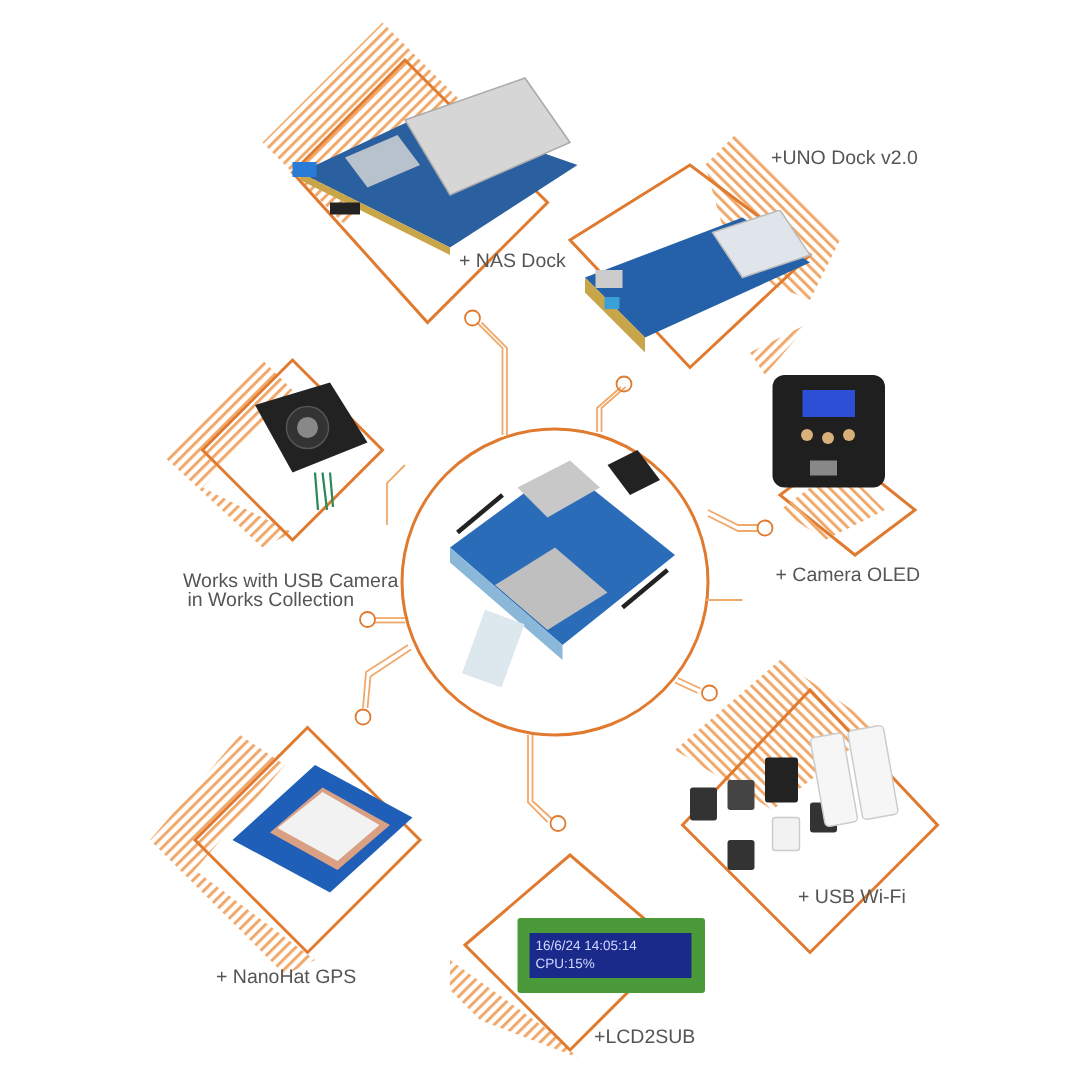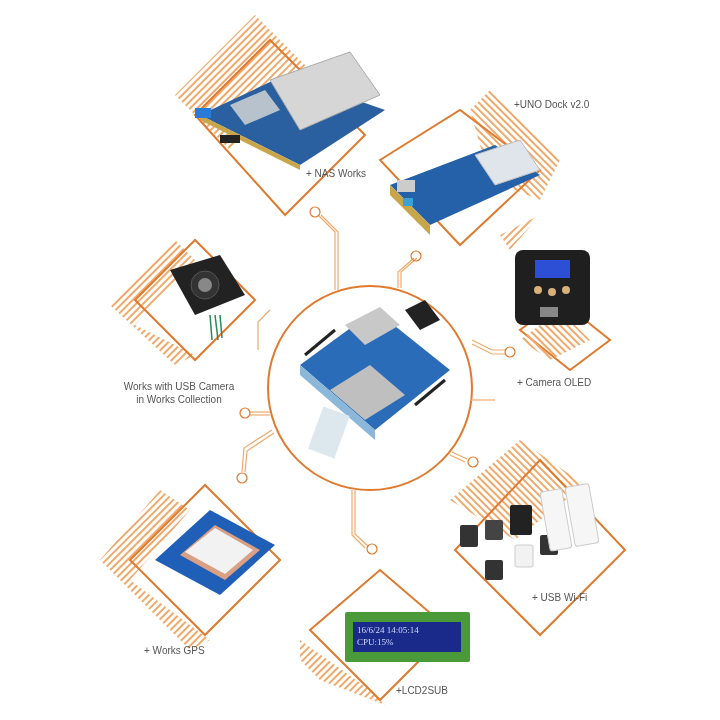--- a/index.html
+++ b/index.html
@@ -1,19 +1,19 @@
 <!DOCTYPE html>
 <html><head>
 <meta charset="utf-8">
 <style>
   html,body{margin:0;padding:0;background:#fff;}
   body{width:720px;height:720px;position:relative;overflow:hidden;font-family:"Liberation Sans",sans-serif;}
   .stage{position:absolute;left:0;top:0;width:720px;height:720px;}
-  .label{position:absolute;font-size:10px;color:#555;line-height:13px;white-space:nowrap;}
-  .label.center{text-align:center;}
+  .label{position:absolute;font-size:13px;color:#555;line-height:13px;white-space:nowrap;}
+  .label.center{text-align:right;}
   .svgfull{position:absolute;left:0;top:0;}
 </style>
 </head>
 <body>
 
 <div class="stage">
 
   <svg class="svgfull" width="720" height="720" viewBox="0 0 720 720">
     <defs>
       <pattern id="stripes" patternUnits="userSpaceOnUse" width="5" height="5" patternTransform="rotate(45)">
@@ -146,29 +146,29 @@
     <rect x="30" y="40" width="18" height="20" fill="#444" rx="2"></rect>
     <rect x="55" y="25" width="22" height="30" fill="#222" rx="2"></rect>
     <rect x="60" y="65" width="18" height="22" fill="#f2f2f2" stroke="#ccc" rx="2"></rect>
     <rect x="85" y="55" width="18" height="20" fill="#333" rx="2"></rect>
     <rect x="30" y="80" width="18" height="20" fill="#333" rx="2"></rect>
     <rect x="90" y="10" width="22" height="60" fill="#f6f6f6" stroke="#ccc" rx="3" transform="rotate(-10 100 40)"></rect>
     <rect x="115" y="5" width="24" height="60" fill="#f6f6f6" stroke="#ccc" rx="3" transform="rotate(-10 127 35)"></rect>
   </svg>
 
   <div style="position:absolute;left:345px;top:612px;width:125px;height:50px;background:#4a9a3a;border-radius:2px;">
-    <div style="position:absolute;left:8px;top:10px;width:108px;height:30px;background:#1a2a8a;padding:2px 4px;box-sizing:border-box;font-family:Liberation Serif, serif;font-size:9px;line-height:12px;color:#cfd8ff;">
+    <div style="position:absolute;left:8px;top:10px;width:108px;height:30px;background:#1a2a8a;padding:2px 4px;box-sizing:border-box;font-family:Liberation Sans, sans-serif;font-size:9px;line-height:12px;color:#cfd8ff;">
       <div>16/6/24 14:05:14</div>
       <div>CPU:15%</div>
     </div>
   </div>
 
-  <div class="label" style="left:306px;top:167px">+ NAS Works</div>
+  <div class="label" style="left:306px;top:167px">+ NAS Dock</div>
   <div class="label" style="left:514px;top:98px">+UNO Dock v2.0</div>
   <div class="label center" style="left:122px;top:380px;width:114px">
     <div>Works with USB Camera</div>
     <div>in Works Collection</div>
   </div>
   <div class="label" style="left:517px;top:376px">+ Camera OLED</div>
-  <div class="label" style="left:144px;top:644px">+ Works GPS</div>
+  <div class="label" style="left:144px;top:644px">+ NanoHat GPS</div>
   <div class="label" style="left:532px;top:591px">+ USB Wi-Fi</div>
   <div class="label" style="left:396px;top:684px">+LCD2SUB</div>
 </div>
 
 </body></html>

